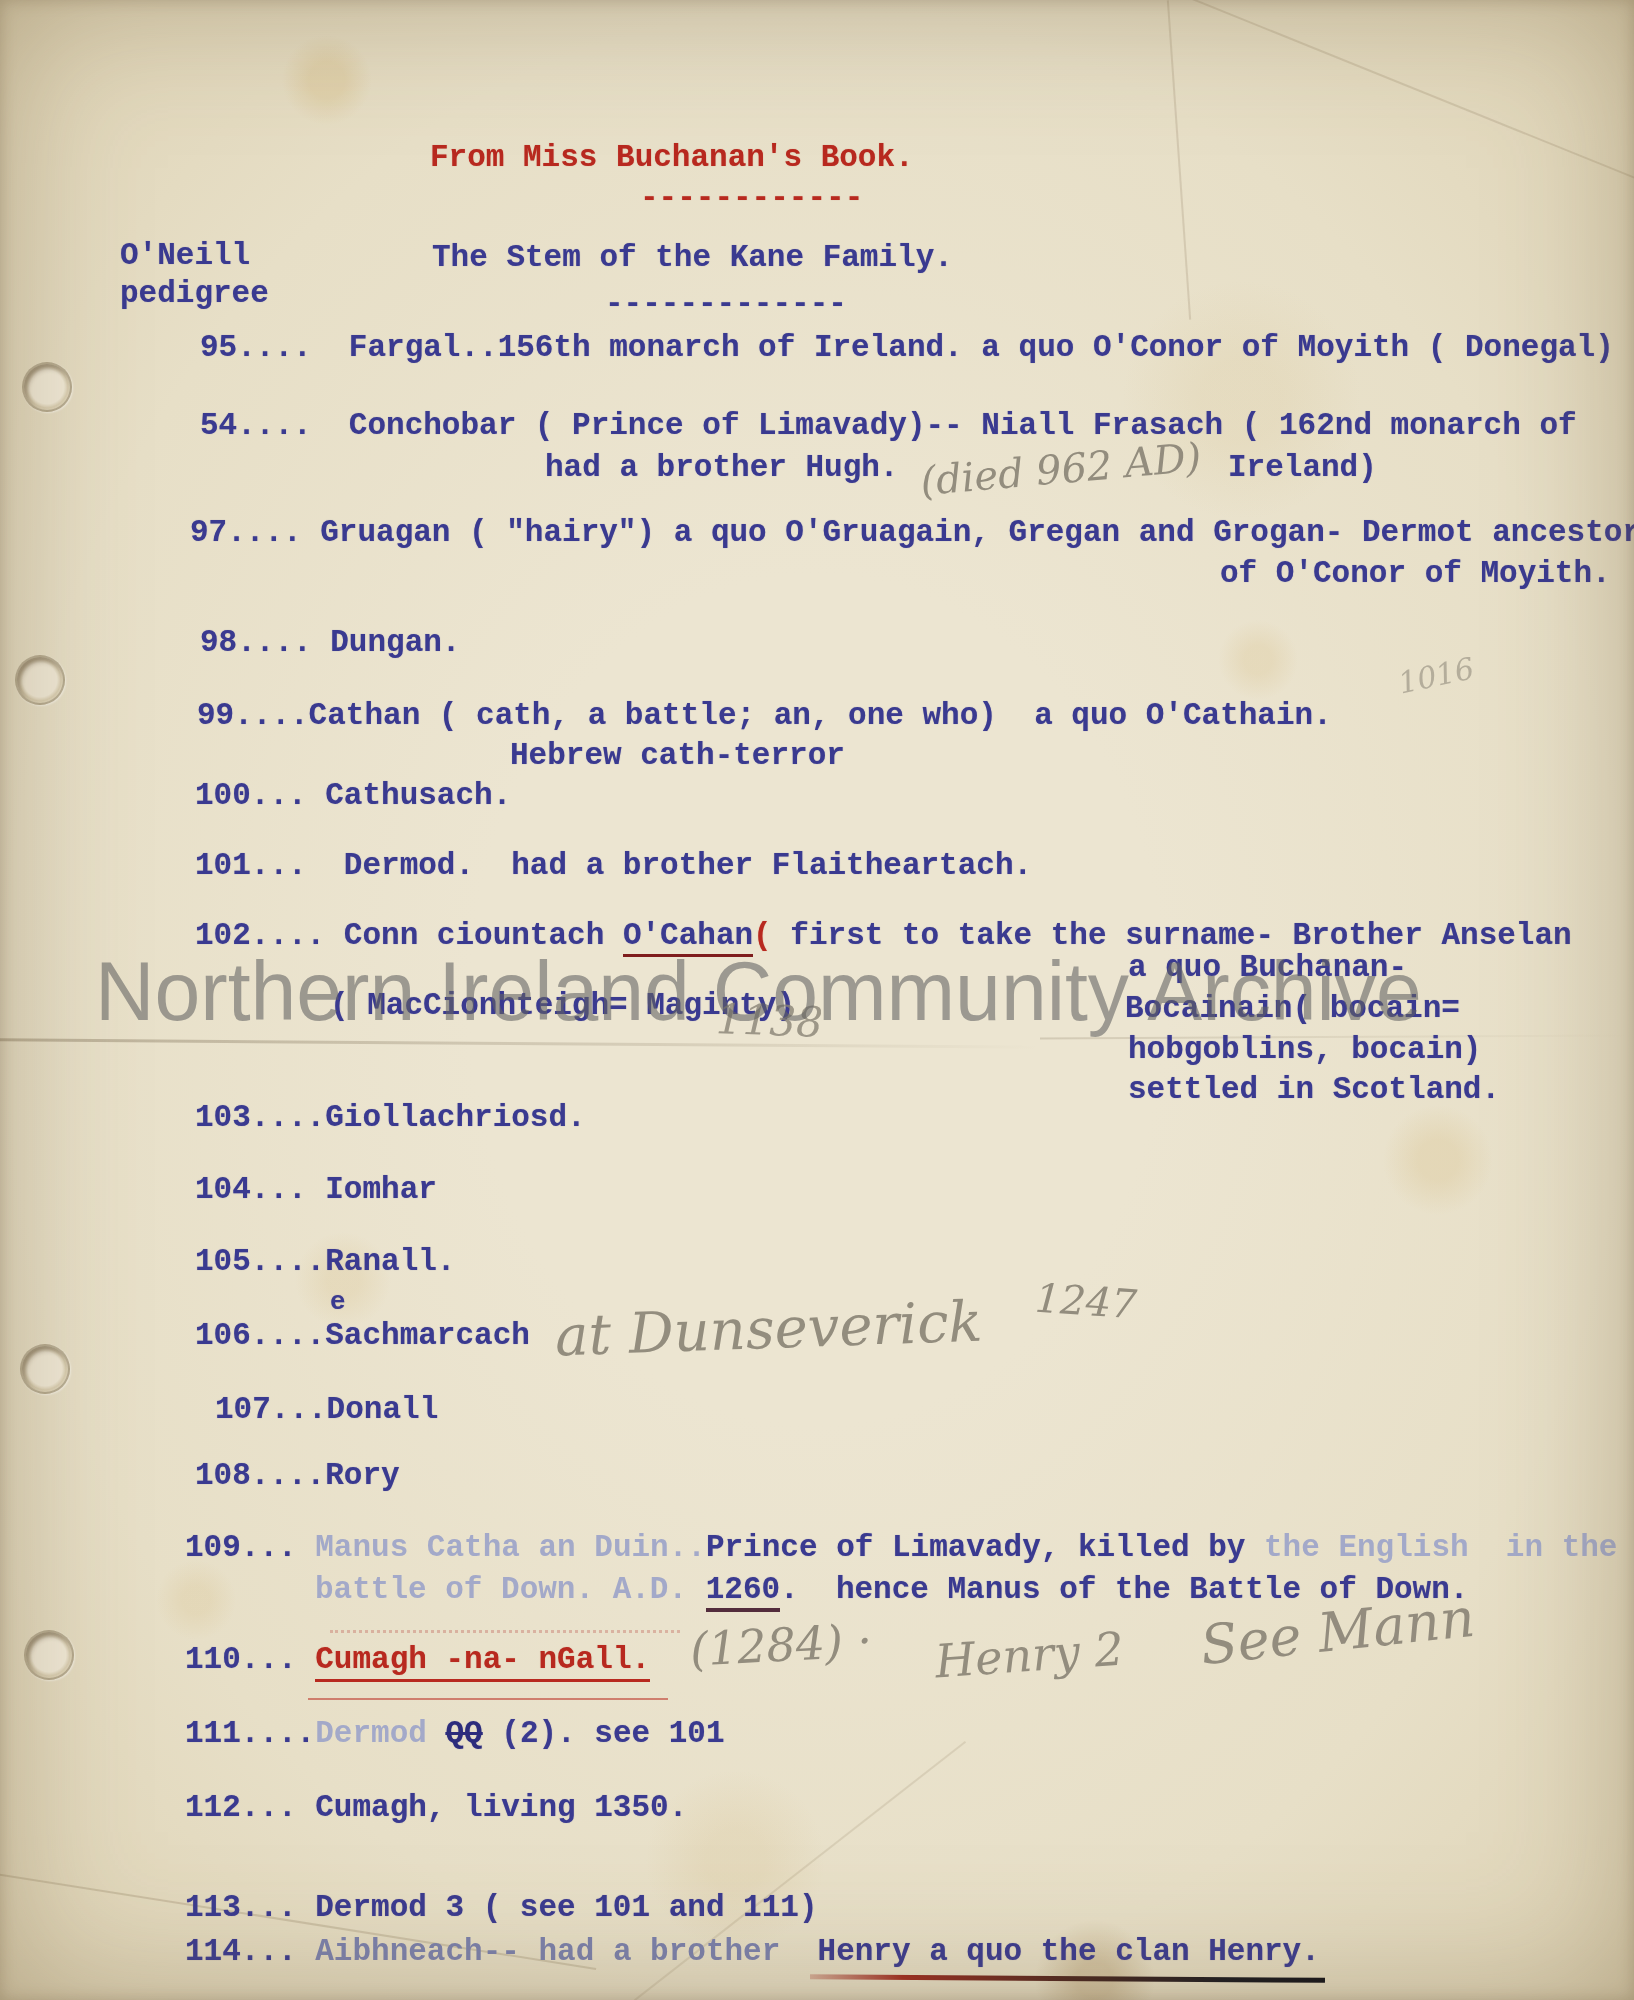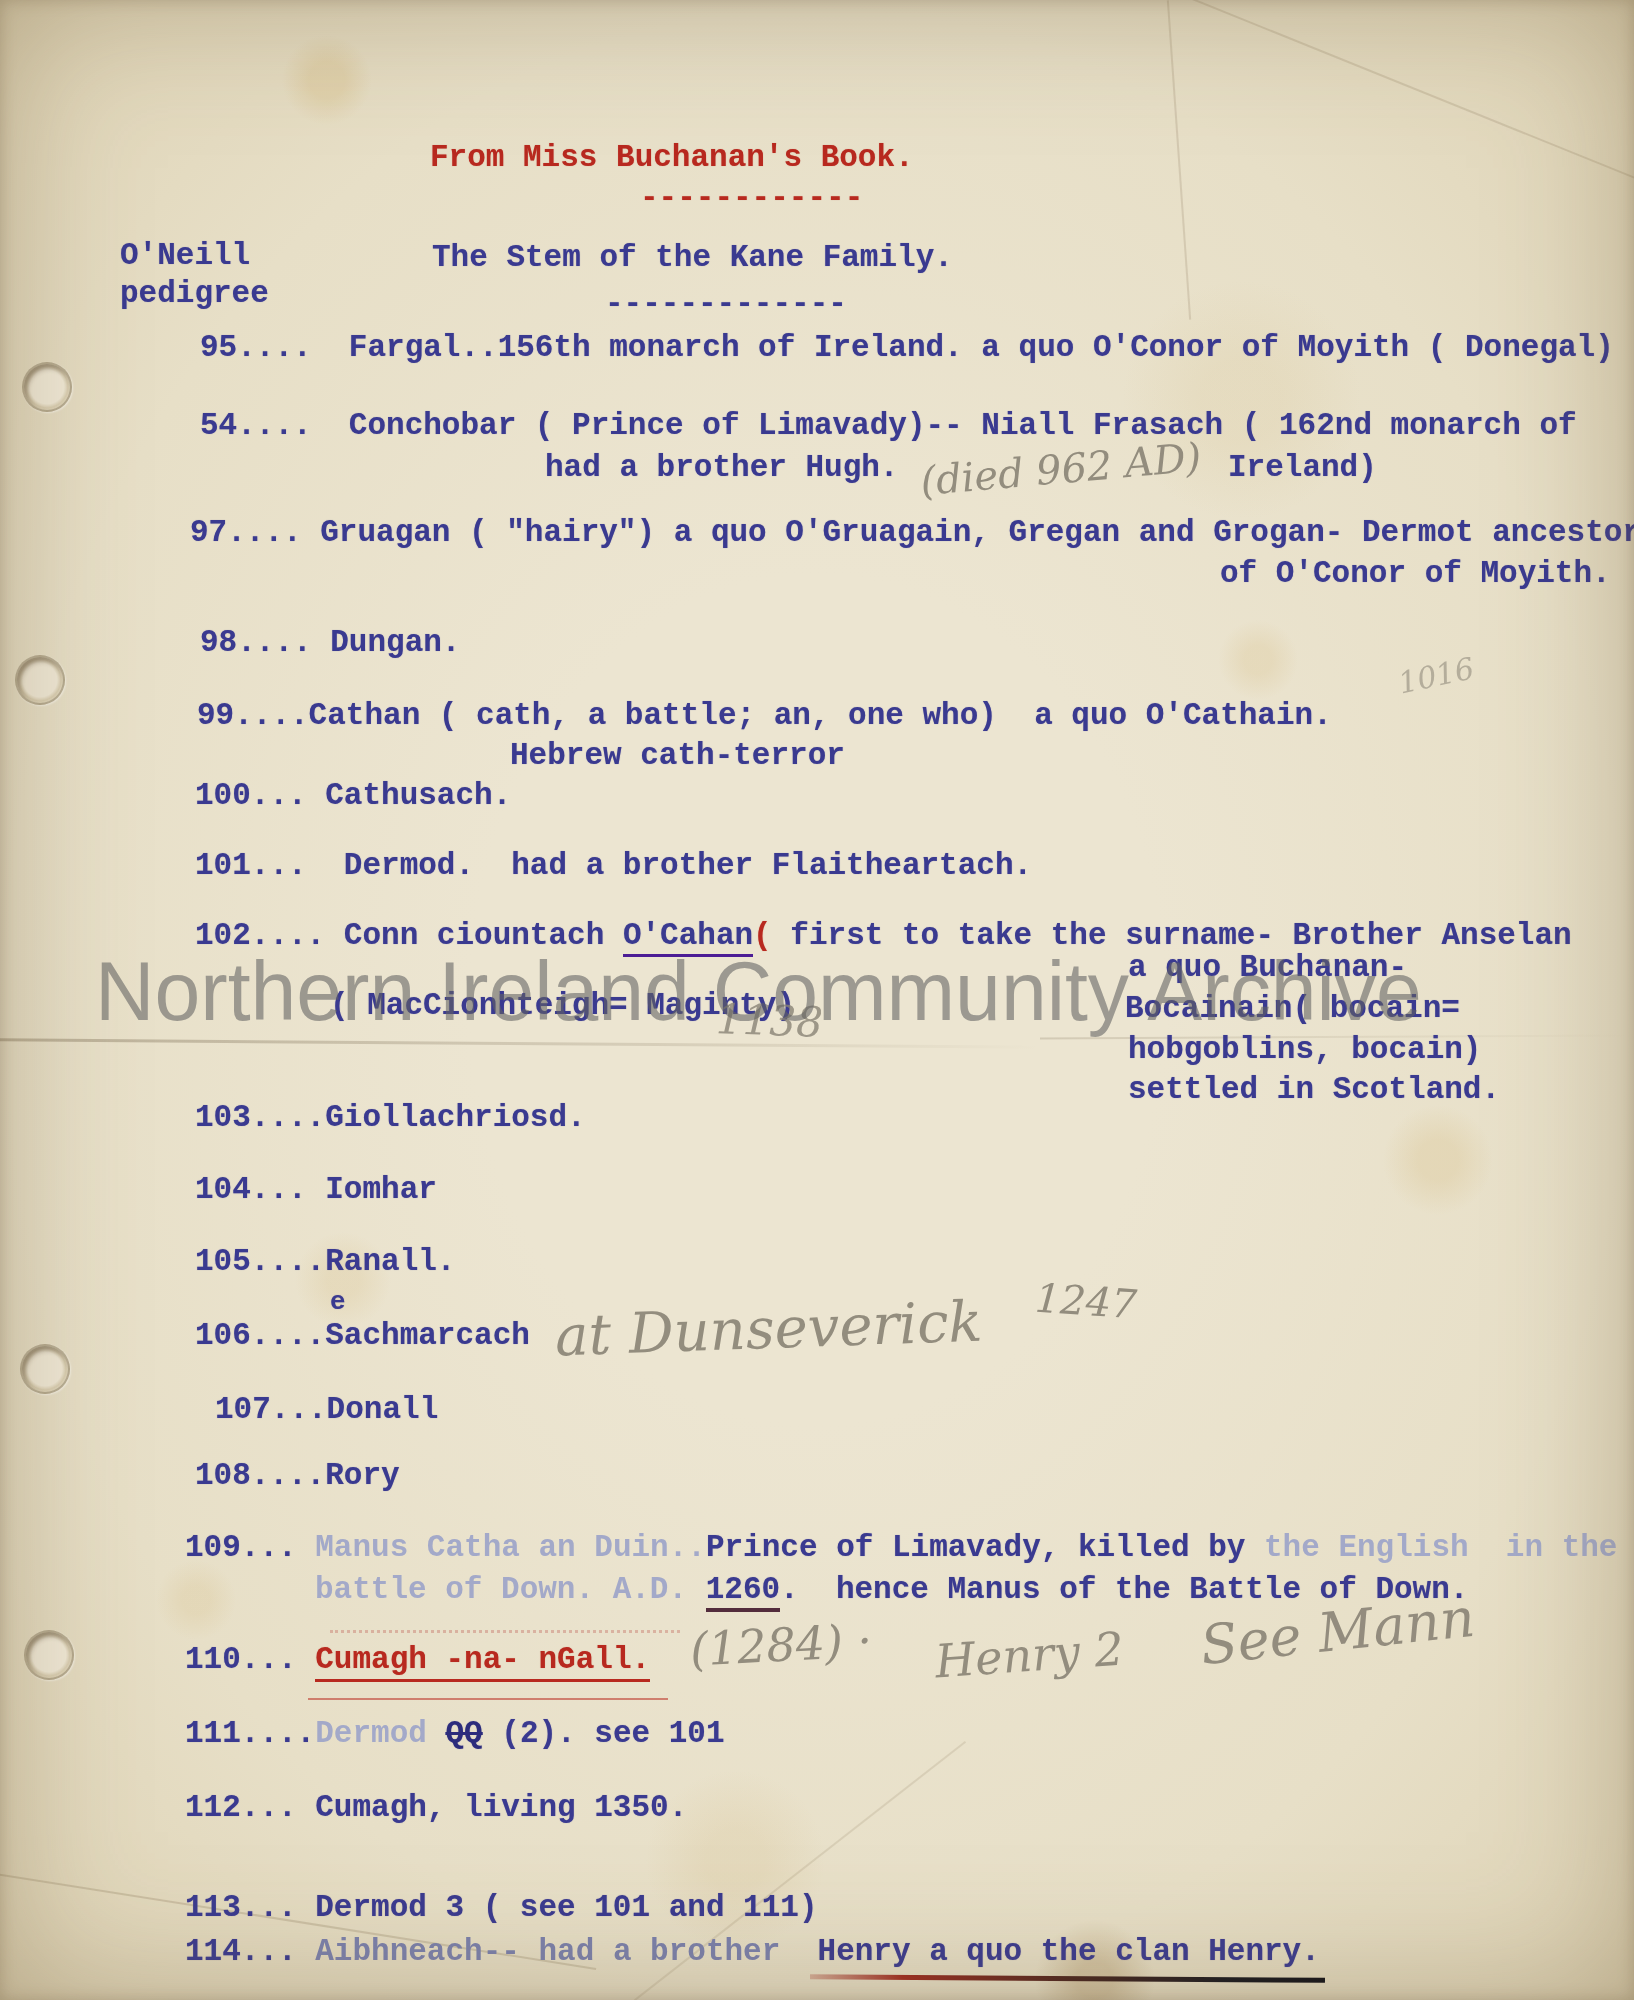--- a/index.html
+++ b/index.html
@@ -28,21 +28,21 @@
   }
   .t{
     position:absolute;white-space:pre;
     font:700 31px/36px "Liberation Mono",monospace;
     color:#3a3a90;
     text-shadow:0 0 1px rgba(58,58,144,.45);
   }
   .red{color:#b8291f;text-shadow:0 0 1px rgba(184,41,31,.4);}
   .faded{color:#a3a9c9;text-shadow:none;}
   .mid{color:#7b81ad;text-shadow:none;}
-  .u-cahan{border-bottom:3px solid #4c1d95;padding-bottom:1px;}
+  .u-cahan{border-bottom:3px solid #7f1d1d;padding-bottom:1px;}
   .u-1260{border-bottom:4px solid #532c3c;padding-bottom:1px;}
   .u-red{border-bottom:3px solid #b8291f;padding-bottom:2px;}
   .strike{text-decoration:line-through;color:#2c2c7c;font-weight:700;}
   .pencil{
     position:absolute;white-space:pre;
     font-family:"DejaVu Serif",serif;font-style:italic;
     color:#8a8476;opacity:.9;
   }
   .watermark{
     position:absolute;white-space:pre;

